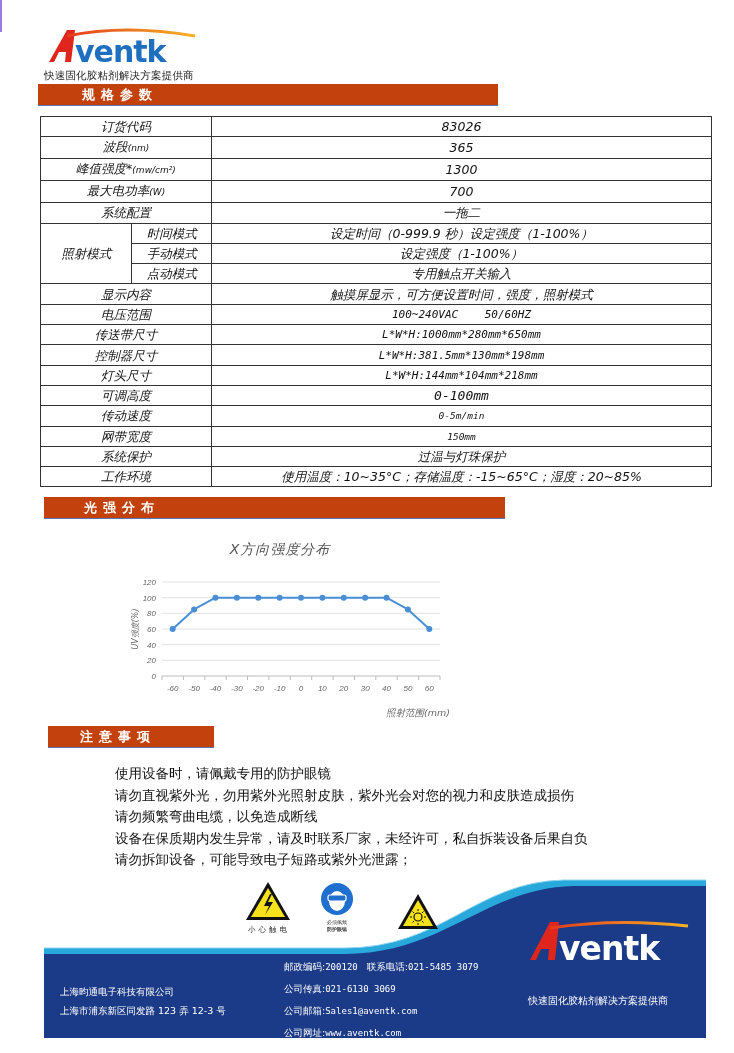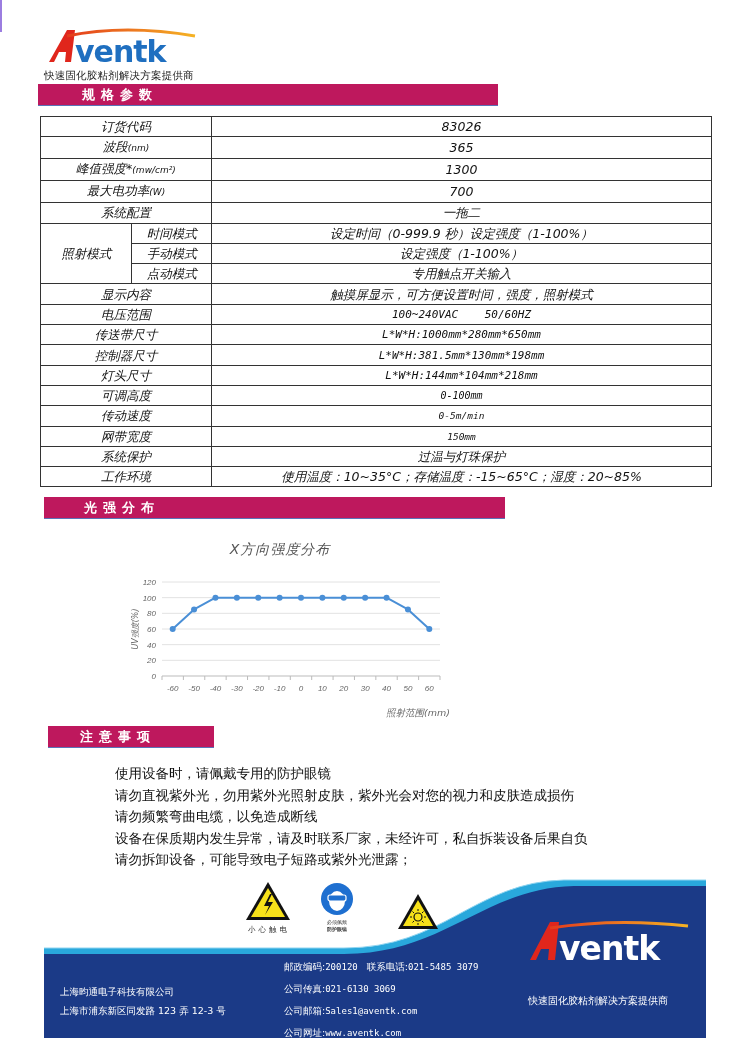--- a/index.html
+++ b/index.html
@@ -5,21 +5,21 @@
   * { box-sizing: border-box; margin: 0; padding: 0; }
   html, body { width: 734px; height: 1053px; background: #ffffff; overflow: hidden; }
   body { position: relative; font-family: "DejaVu Sans", "Liberation Sans", sans-serif; color: #111; }
 
   .corner-line { position: absolute; left: 0; top: 0; width: 2px; height: 32px; background: #9b7de0; }
 
   
   .logo { position: absolute; left: 45px; top: 22px; width: 160px; height: 50px; }
   .tagline-top { position: absolute; left: 44px; top: 69px; font-size: 10.5px; color: #222; letter-spacing: 0.2px; }
 
-  .section-bar { position: absolute; height: 22px; background: #be185d; color: #fff; font-weight: bold; font-size: 13px; letter-spacing: 6px; display: flex; align-items: center; border-bottom: 1px solid #5a74b8; }
+  .section-bar { position: absolute; height: 22px; background: #c2410c; color: #fff; font-weight: bold; font-size: 13px; letter-spacing: 6px; display: flex; align-items: center; border-bottom: 1px solid #5a74b8; }
   .bar1 { left: 38px; top: 84px; width: 460px; padding-left: 44px; }
   .bar2 { left: 44px; top: 497px; width: 461px; padding-left: 40px; }
   .bar3 { left: 48px; top: 726px; width: 166px; padding-left: 32px; }
 
   
   .spec { position: absolute; left: 40px; top: 116px; width: 672px; border-collapse: collapse; font-size: 12.5px; }
   .spec td { border: 1px solid #333; height: 20.3px; text-align: center; padding: 0; line-height: 19px; font-style: italic; }
   .spec .k { width: 171px; }
   .spec .k1 { width: 86px; }
   .spec .k2 { width: 75px; }
@@ -118,21 +118,21 @@
   <tr>
     <td colspan="2">控制器尺寸</td>
     <td class="mono">L*W*H:381.5mm*130mm*198mm</td>
   </tr>
   <tr>
     <td colspan="2">灯头尺寸</td>
     <td class="mono">L*W*H:144mm*104mm*218mm</td>
   </tr>
   <tr>
     <td colspan="2">可调高度</td>
-    <td class="mono" style="font-size:10px">0-100mm</td>
+    <td class="mono" style="font-size:13px">0-100mm</td>
   </tr>
   <tr>
     <td colspan="2">传动速度</td>
     <td class="mono" style="font-size:9.5px">0-5m/min</td>
   </tr>
   <tr>
     <td colspan="2">网带宽度</td>
     <td class="mono" style="font-size:9.5px">150mm</td>
   </tr>
   <tr>

